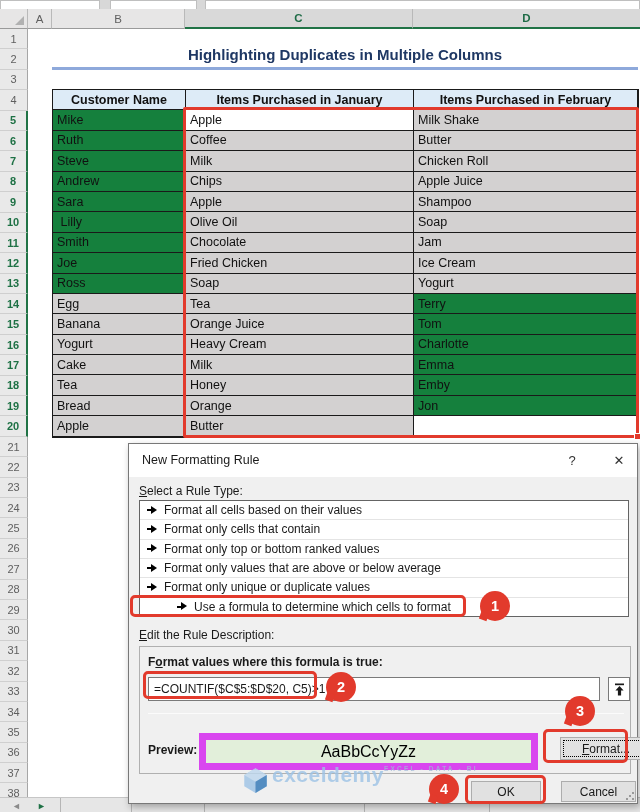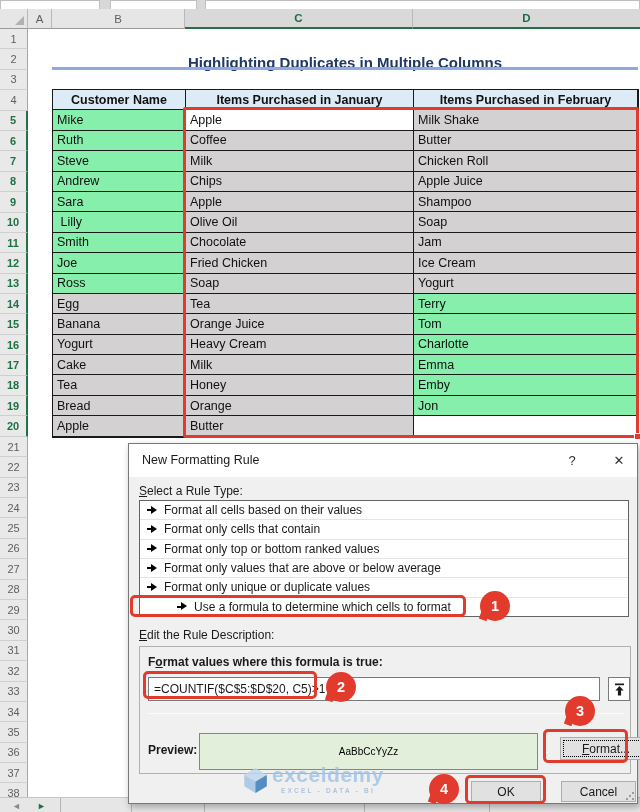--- a/index.html
+++ b/index.html
@@ -23,31 +23,31 @@
     border-bottom:9px solid #b1b1b1; border-left:9px solid transparent; }
   .colh.sel { background:#d9d9d9; color:#1e6b46; border-bottom:2px solid #217346; font-weight:bold; }
 
   
   .rowheaders { position:absolute; left:0; top:29px; width:28px; height:768px; z-index:2; background:#e9e9e9; }
   .rownum { height:20.4px; display:flex; align-items:center; justify-content:center;
     font-size:11px; color:#5f5f5f; border-bottom:1px solid #cfcfcf; border-right:1px solid #a6a6a6; }
   .rownum.sel { color:#1e7145; font-weight:bold; border-right:2px solid #217346; }
 
   
-  .sheet-title { position:absolute; left:52px; top:54px; width:586px; text-align:center;
+  .sheet-title { position:absolute; left:52px; top:46px; width:586px; text-align:center;
     font-size:15px; font-weight:bold; color:#1f3864; z-index:1; }
   .title-underline { position:absolute; left:52px; top:67px; width:586px; height:3px; background:#8ea9db; z-index:1; }
 
   
   .xl-table { position:absolute; left:52px; top:89px; width:587px; z-index:1;
     display:grid; grid-template-columns:133px 228px 224px; grid-auto-rows:20.4px;
     border:1px solid #1a1a1a; font-size:12.5px; color:#111; }
   .xl-table .th { background:#ddebf7; font-weight:bold; display:flex; align-items:center; justify-content:center;
     border-right:1px solid #1a1a1a; border-bottom:1px solid #1a1a1a; }
-  .xl-table .td { background:#86efac; display:flex; align-items:center; padding-left:4px;
+  .xl-table .td { background:#15803d; display:flex; align-items:center; padding-left:4px;
     border-right:1px solid #1a1a1a; border-bottom:1px solid #1a1a1a; white-space:pre; overflow:hidden; }
   .xl-table .selcell { background:#d3d1d1; }
   .xl-table .active { background:#ffffff; }
 
   
   .range-ann { position:absolute; left:183px; top:107px; width:456px; height:331px;
     border:3px solid #e23a2c; border-radius:2px; z-index:4; pointer-events:none; }
   .range-handle { position:absolute; right:-5px; bottom:-5px; width:7px; height:7px;
     background:#e23a2c; border:1px solid #fff; }
 
@@ -79,22 +79,22 @@
   .gb-formula-label { position:absolute; left:8px; top:8px; font-weight:bold; }
   .formula-input { position:absolute; left:8px; top:30px; width:452px; height:24px;
     background:#fff; border:1px solid #7a7a7a; display:flex; align-items:center;
     padding-left:5px; font-size:12px; }
   .collapse-btn { position:absolute; left:468px; top:30px; width:22px; height:24px;
     background:#fff; border:1px solid #7a7a7a; display:flex; align-items:center; justify-content:center; }
   .gb-divider { position:absolute; left:8px; top:66px; width:476px; height:1px; background:#dcdcdc;
     border-bottom:1px solid #fbfbfb; }
   .preview-label { position:absolute; left:8px; top:96px; font-weight:bold; }
   .preview-box { position:absolute; left:59px; top:86px; width:339px; height:37px;
-    background:#e2efda; border:1px solid #d946ef; display:flex; align-items:center; justify-content:center;
-    color:#000; font-size:10px; }
+    background:#e2efda; border:7px solid #d946ef; display:flex; align-items:center; justify-content:center;
+    color:#000; font-size:16px; }
   .btn { background:#e1e1e1; border:1px solid #adadad; font-size:12px; color:#1a1a1a;
     display:flex; align-items:center; justify-content:center; font-family:"Liberation Sans", sans-serif; }
   .format-btn { position:absolute; left:420px; top:90px; width:92px; height:23px;
     outline:1px dotted #000; outline-offset:-4px; }
   .ok-btn { position:absolute; left:342px; top:337px; width:70px; height:21px; }
   .cancel-btn { position:absolute; left:432px; top:337px; width:75px; height:21px; }
   .resize-grip { position:absolute; right:3px; bottom:3px; width:9px; height:9px;
     background:
       radial-gradient(circle at 8px 2px, #9a9a9a 1px, transparent 1.2px),
       radial-gradient(circle at 8px 8px, #9a9a9a 1px, transparent 1.2px),
@@ -114,21 +114,21 @@
     background:#e23a2c; transform:rotate(20deg); z-index:-1; }
   .badge1 { left:480px; top:591px; }
   .badge2 { left:326px; top:672px; }
   .badge3 { left:565px; top:696px; }
   .badge4 { left:429px; top:774px; }
 
   
   .watermark { position:absolute; left:242px; top:764px; z-index:11; display:flex; align-items:flex-start;
     opacity:.8; pointer-events:none; }
   .wm-logo { width:27px; height:27px; margin-top:3px; }
-  .wm-textcol { margin-left:3px; display:flex; flex-direction:column; align-items:center; }
+  .wm-textcol { margin-left:3px; display:flex; flex-direction:row; align-items:flex-start; }
   .wm-name { font-size:21px; font-weight:bold; color:#9dc3e6; line-height:22px; letter-spacing:.5px; }
   .wm-tagline { font-size:6.5px; color:#9fb8d8; letter-spacing:2.2px; font-weight:bold; margin-top:1px; }
 
   
   .tabbar { position:absolute; left:0; top:797px; width:640px; height:15px; background:#e6e6e6;
     border-top:1px solid #c6c6c6; z-index:3; overflow:hidden; display:flex; align-items:flex-start; }
   .tab-nav { font-size:9px; color:#8a8a8a; margin-top:3px; }
   .tab-nav.active { color:#1e7145; }
   .tab-sep { width:1px; height:15px; background:#b5b5b5; margin:0 0 0 14px; }
   .tab { position:relative; padding:0 12px; border-right:1px solid #b5b5b5; height:15px; }

